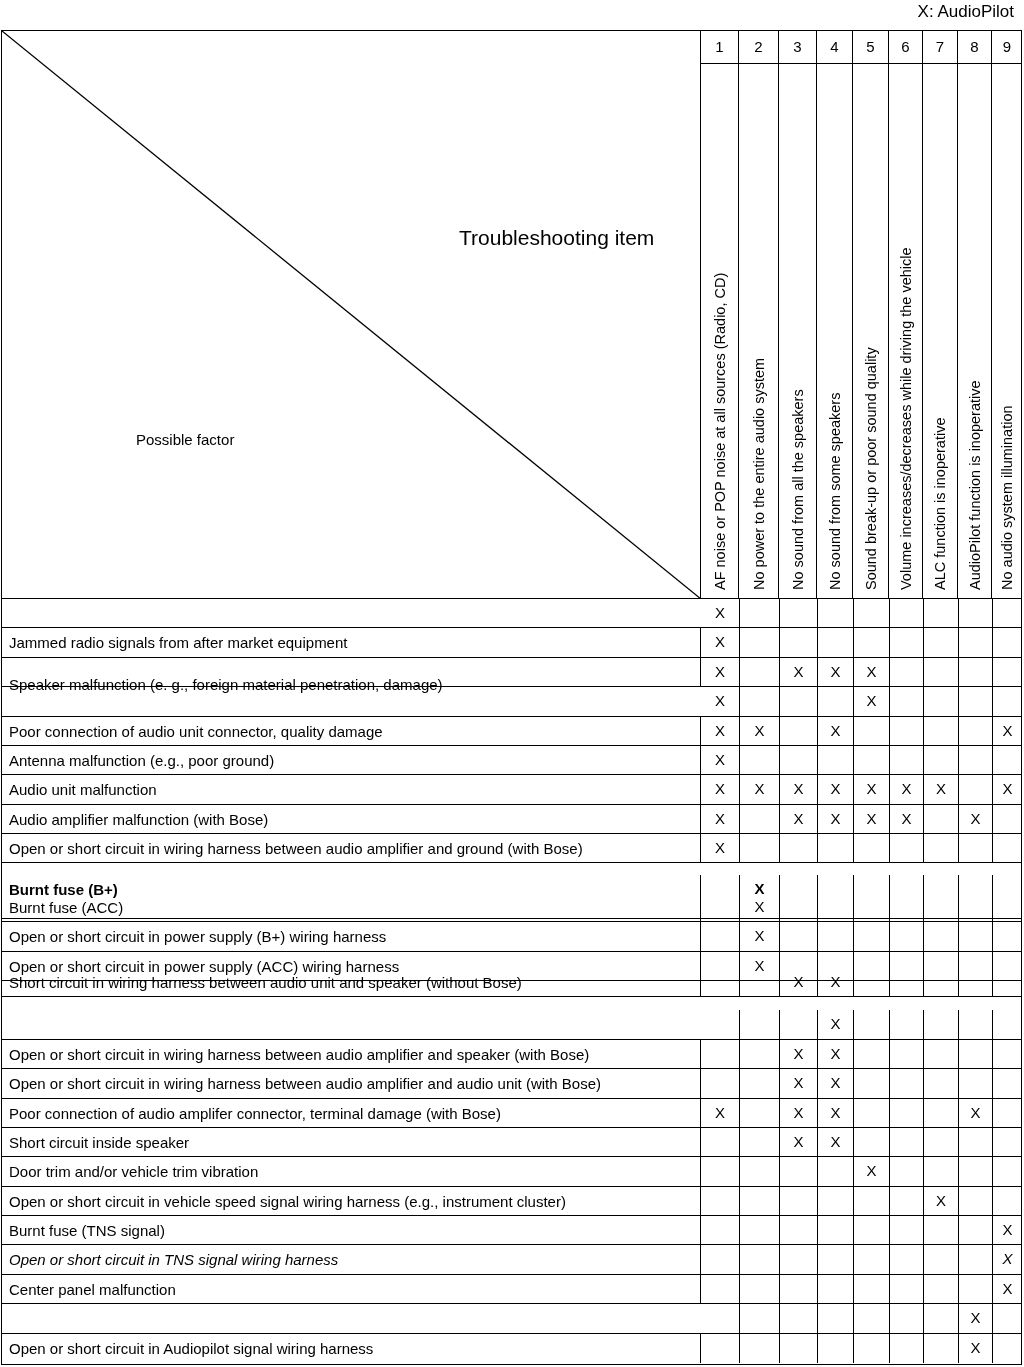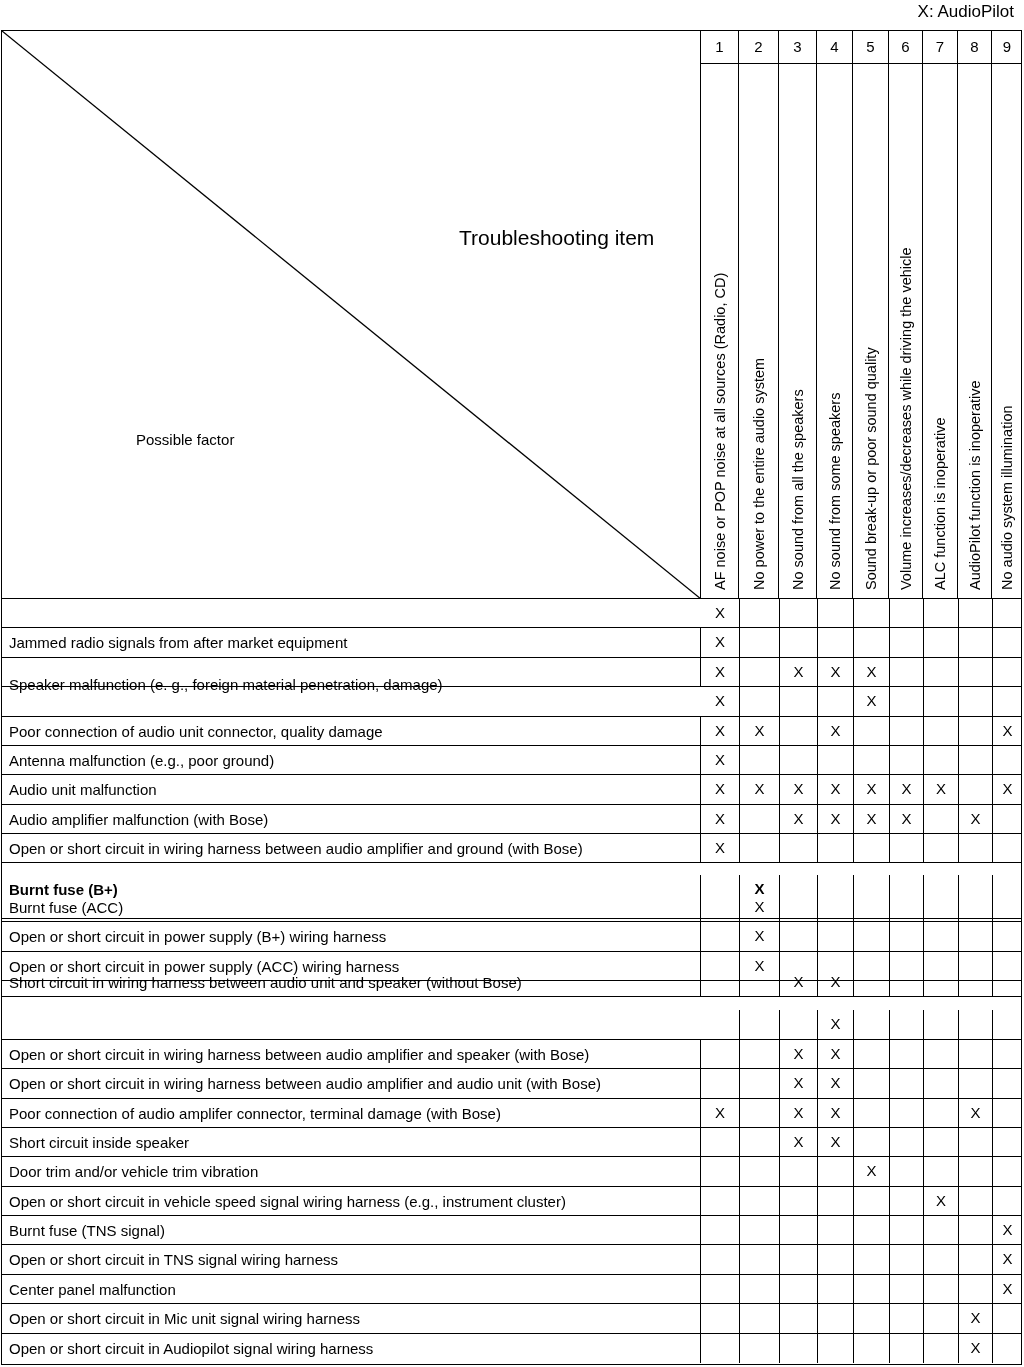--- a/index.html
+++ b/index.html
@@ -366,21 +366,21 @@
         <div class="cell" style="left: 699px; width: 38px; line-height: 27.3846px; border-left: none;"></div>
         <div class="cell" style="left: 737px; width: 40px; line-height: 27.3846px;"></div>
         <div class="cell" style="left: 777px; width: 38px; line-height: 27.3846px;"></div>
         <div class="cell" style="left: 815px; width: 36px; line-height: 27.3846px;"></div>
         <div class="cell" style="left: 851px; width: 36px; line-height: 27.3846px;"></div>
         <div class="cell" style="left: 887px; width: 34px; line-height: 27.3846px;"></div>
         <div class="cell" style="left: 921px; width: 35px; line-height: 27.3846px;"></div>
         <div class="cell" style="left: 956px; width: 34px; line-height: 27.3846px;"></div>
         <div class="cell" style="left: 990px; width: 30px; line-height: 27.3846px;">X</div>
       </div>
-      <div class="row" style="top: 646.462px; height: 29.3846px;">
+      <div class="row" style="top: 646.462px; height: 29.3846px; font-style: italic;">
         <div class="factor-border">
           <div class="factor" style="line-height: 29.3846px;">Open or short circuit in TNS signal wiring harness</div>
         </div>
         <div class="cell" style="left: 699px; width: 38px; line-height: 27.3846px; border-left: none;"></div>
         <div class="cell" style="left: 737px; width: 40px; line-height: 27.3846px;"></div>
         <div class="cell" style="left: 777px; width: 38px; line-height: 27.3846px;"></div>
         <div class="cell" style="left: 815px; width: 36px; line-height: 27.3846px;"></div>
         <div class="cell" style="left: 851px; width: 36px; line-height: 27.3846px;"></div>
         <div class="cell" style="left: 887px; width: 34px; line-height: 27.3846px;"></div>
         <div class="cell" style="left: 921px; width: 35px; line-height: 27.3846px;"></div>
@@ -395,23 +395,20 @@
         <div class="cell" style="left: 737px; width: 40px; line-height: 27.3846px;"></div>
         <div class="cell" style="left: 777px; width: 38px; line-height: 27.3846px;"></div>
         <div class="cell" style="left: 815px; width: 36px; line-height: 27.3846px;"></div>
         <div class="cell" style="left: 851px; width: 36px; line-height: 27.3846px;"></div>
         <div class="cell" style="left: 887px; width: 34px; line-height: 27.3846px;"></div>
         <div class="cell" style="left: 921px; width: 35px; line-height: 27.3846px;"></div>
         <div class="cell" style="left: 956px; width: 34px; line-height: 27.3846px;"></div>
         <div class="cell" style="left: 990px; width: 30px; line-height: 27.3846px;">X</div>
       </div>
       <div class="row" style="top: 705.231px; height: 29.3846px;">
-        <div class="factor-border">
-          <div class="factor" style="line-height: 29.3846px;">Open or short circuit in Mic unit signal wiring harness</div>
-        </div>
         <div class="cell" style="left: 699px; width: 38px; line-height: 27.3846px; border-left: none;"></div>
         <div class="cell" style="left: 737px; width: 40px; line-height: 27.3846px;"></div>
         <div class="cell" style="left: 777px; width: 38px; line-height: 27.3846px;"></div>
         <div class="cell" style="left: 815px; width: 36px; line-height: 27.3846px;"></div>
         <div class="cell" style="left: 851px; width: 36px; line-height: 27.3846px;"></div>
         <div class="cell" style="left: 887px; width: 34px; line-height: 27.3846px;"></div>
         <div class="cell" style="left: 921px; width: 35px; line-height: 27.3846px;"></div>
         <div class="cell" style="left: 956px; width: 34px; line-height: 27.3846px;">X</div>
         <div class="cell" style="left: 990px; width: 30px; line-height: 27.3846px;"></div>
       </div>

